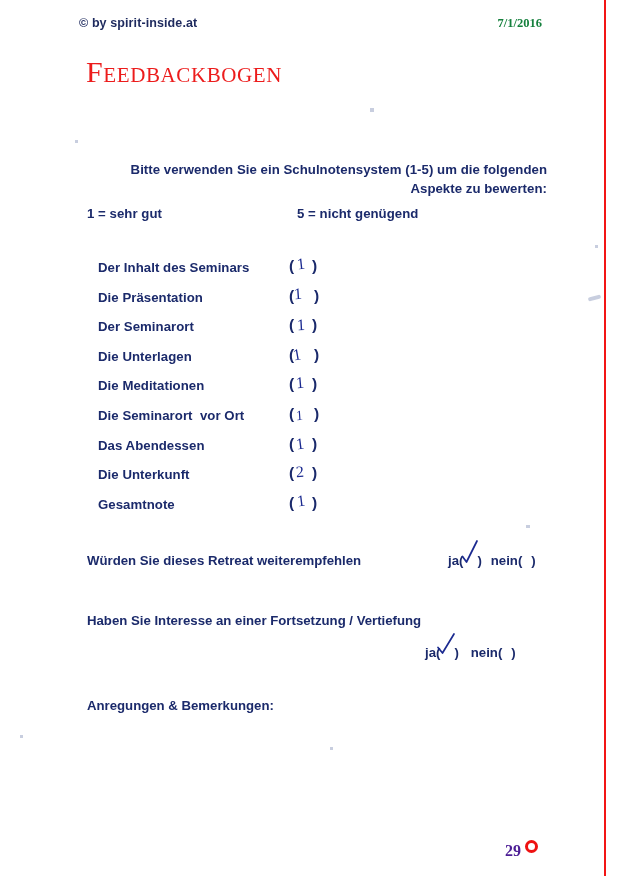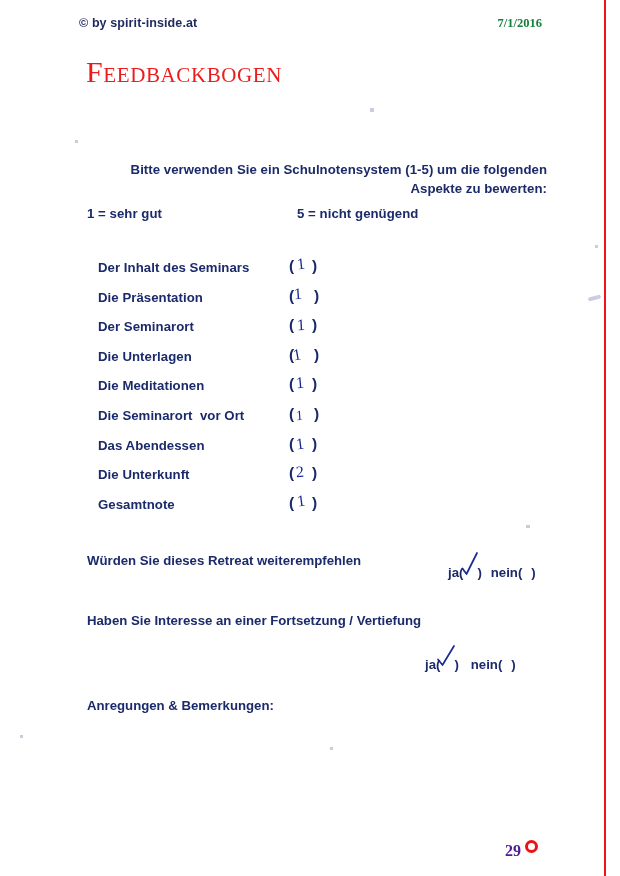--- a/index.html
+++ b/index.html
@@ -204,21 +204,20 @@
     position: absolute;
     white-space: nowrap;
     font-size: 13.2px;
   }
   .q1 .yesno { left: 361px; top: 0; }
   .q2 .yesno { left: 338px; top: 32px; }
 
   .yesno .opt {
     position: relative;
     display: inline-block;
-    margin-top: 12px;
   }
   .check-wrap {
     position: relative;
     display: inline-block;
     width: 14px;
     height: 14px;
     vertical-align: -2px;
   }
   .check-wrap svg {
     position: absolute;

